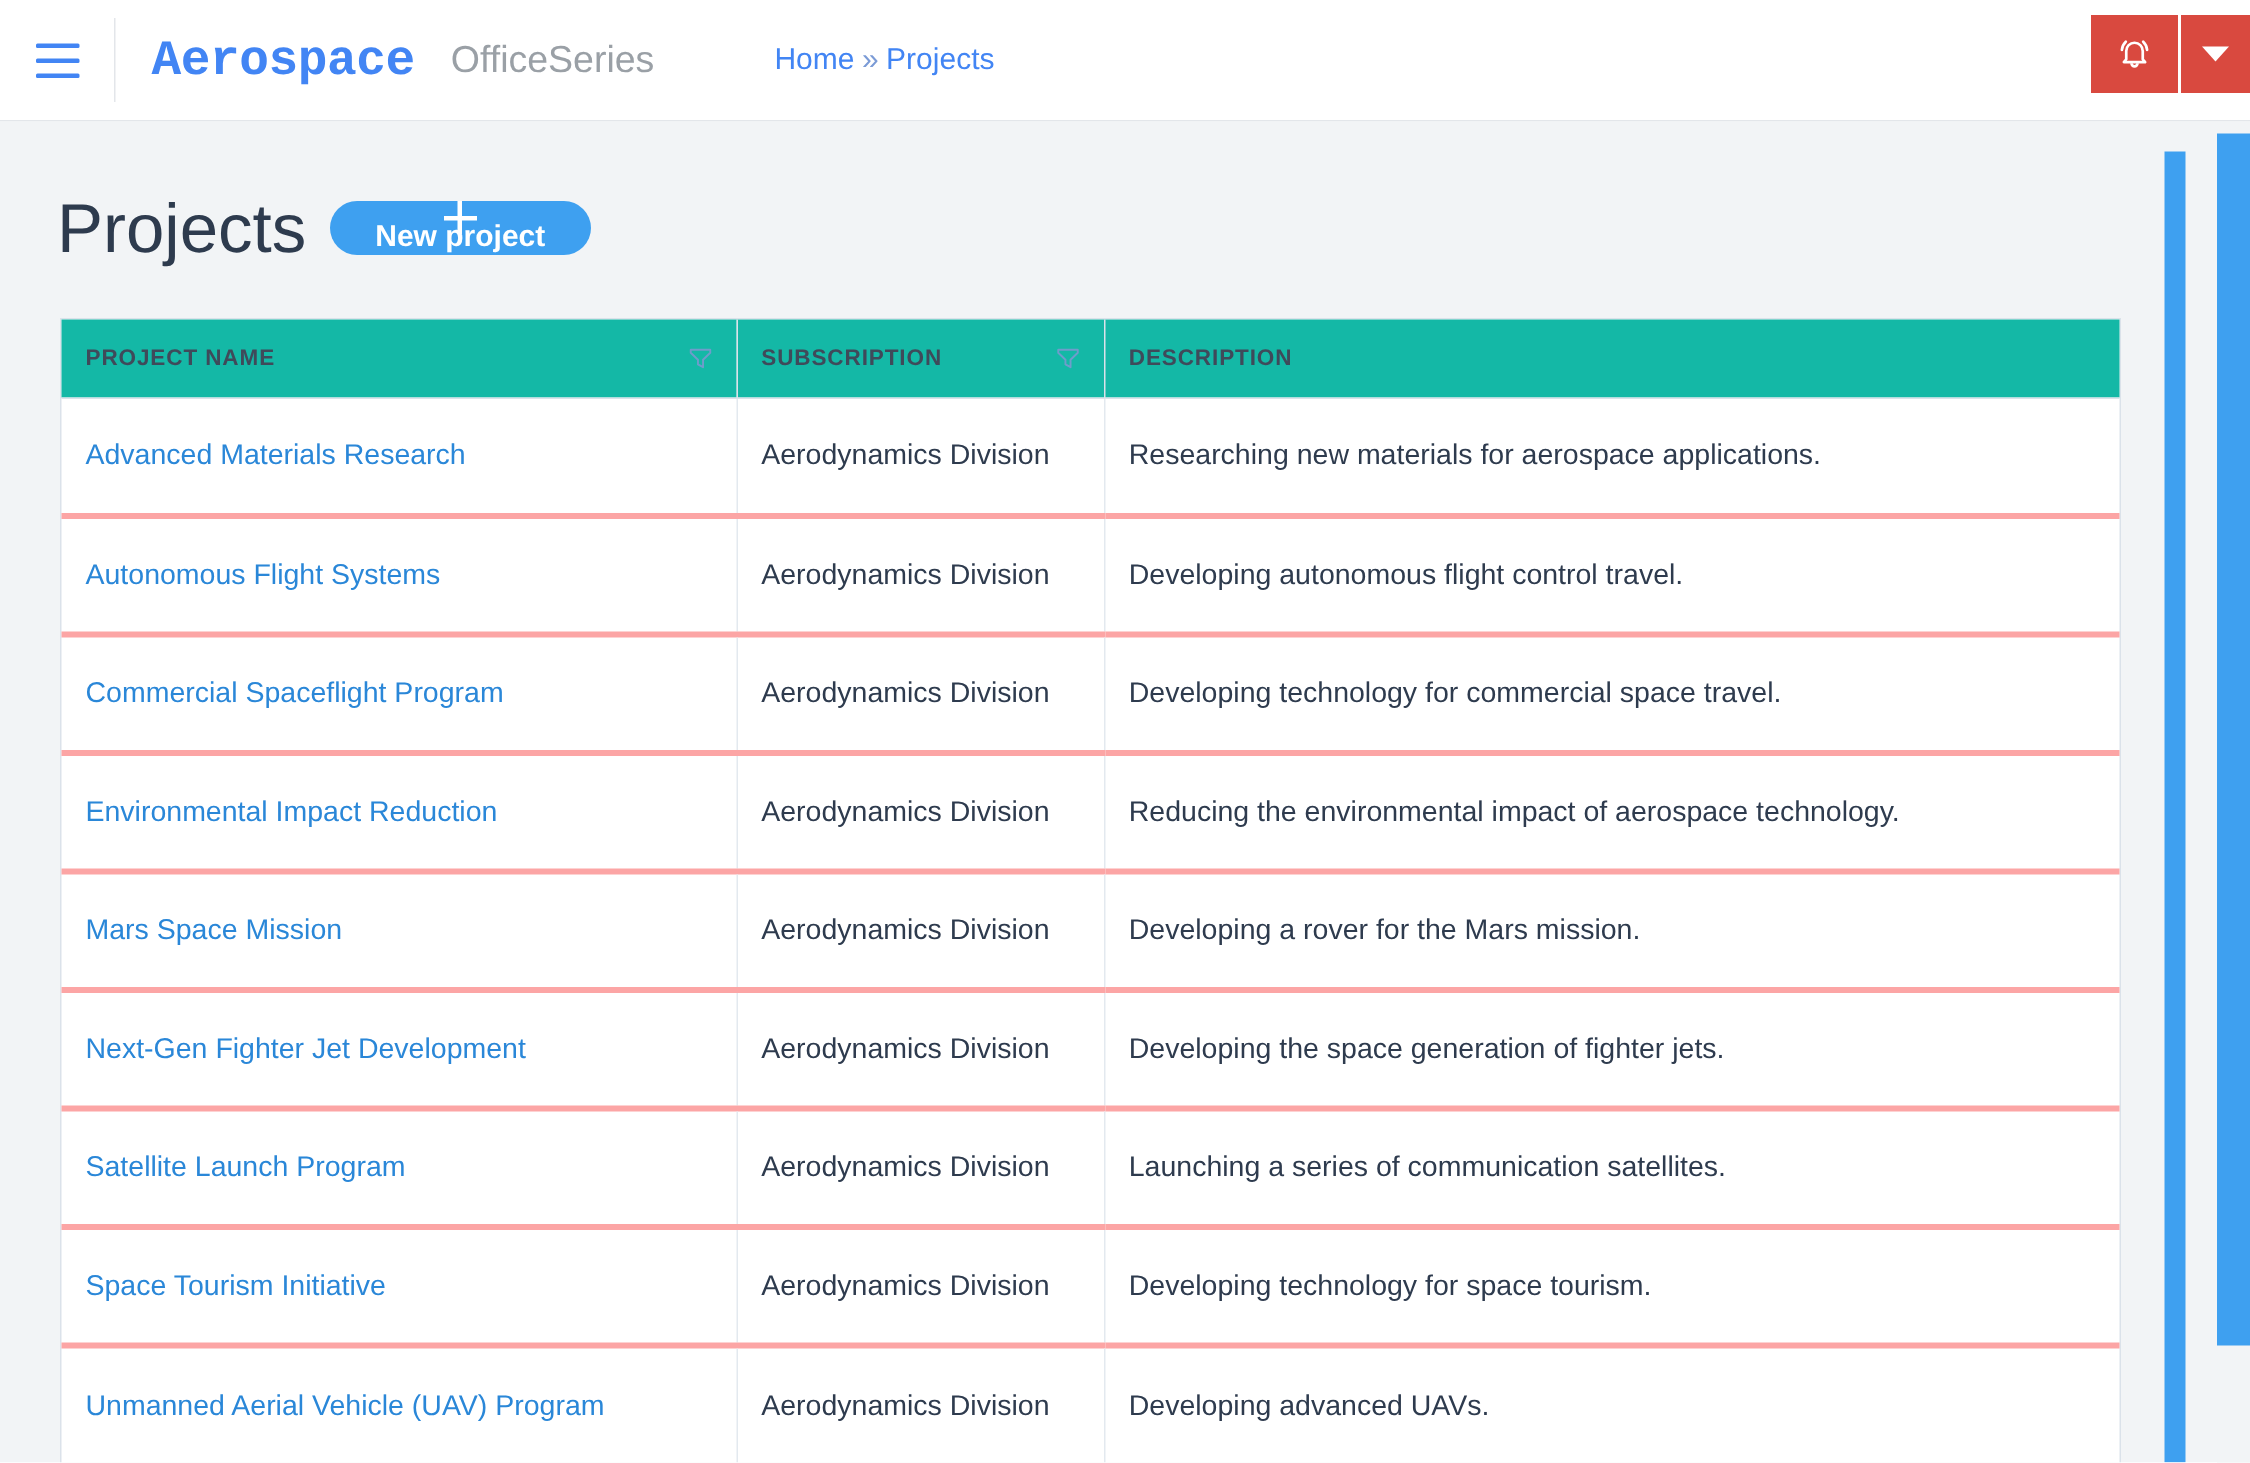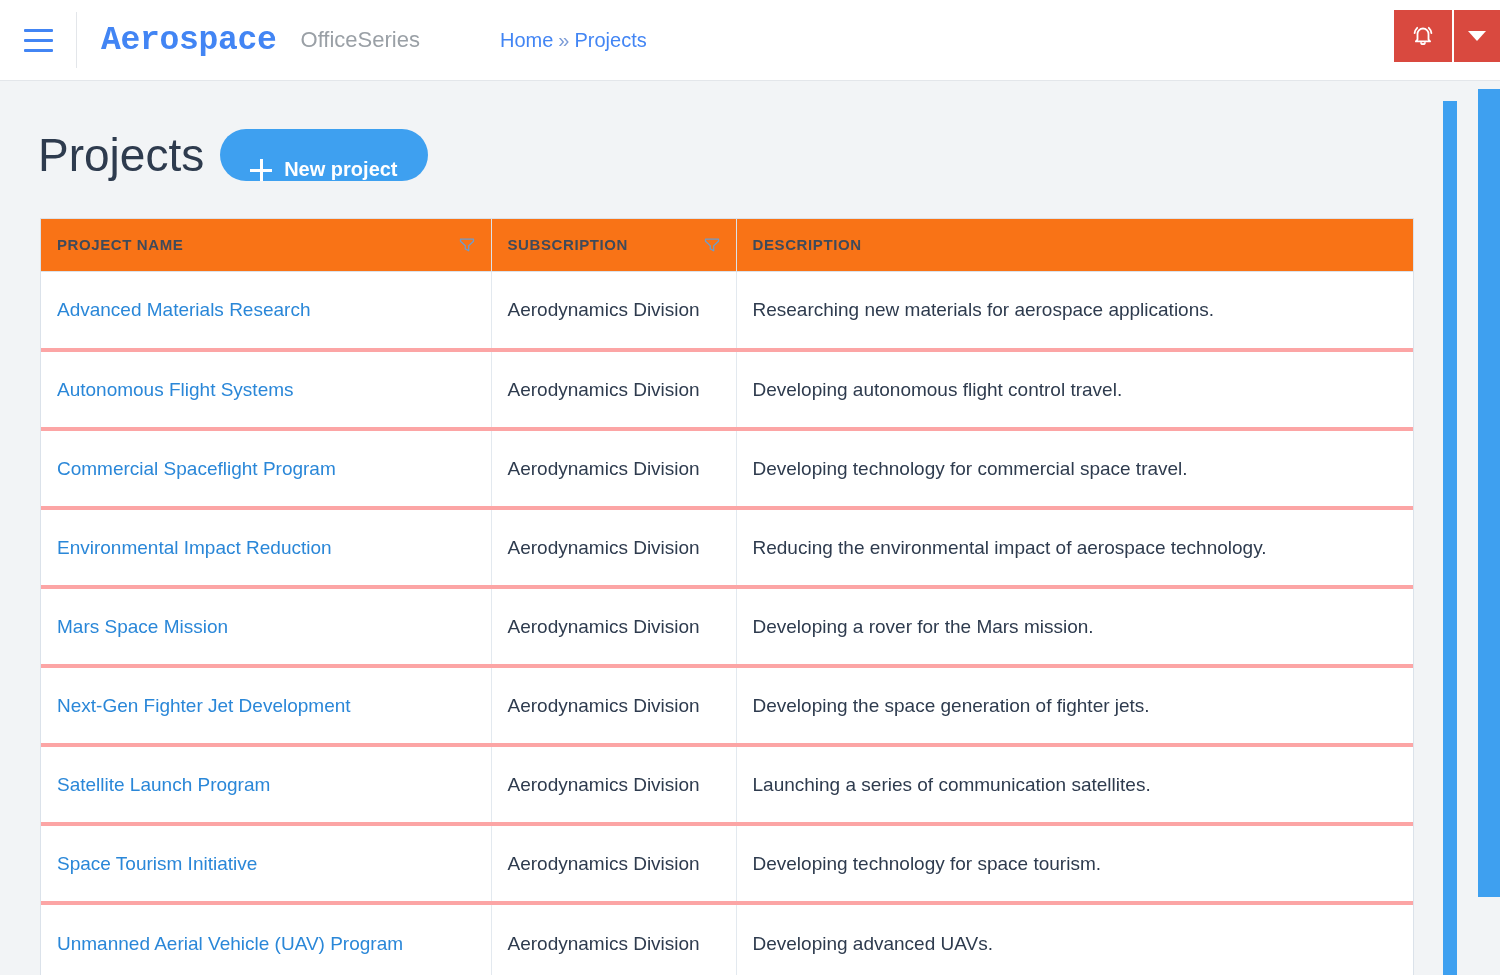--- a/index.html
+++ b/index.html
@@ -46,21 +46,21 @@
   .brand-name {
     font-size: 33px;
     font-weight: bold;
     color: #4285f4;
     letter-spacing: -0.3px;
     line-height: 1;
     cursor: pointer;
     font-family: Liberation Mono, monospace;
   }
   .brand-sub {
-    font-size: 22px;
+    font-size: 25px;
     color: #9aa0a6;
     margin-left: 24px;
     line-height: 1;
   }
   .breadcrumb {
     margin-left: 80px;
     font-size: 20px;
     color: #4285f4;
     display: flex;
     align-items: flex-start;
@@ -111,29 +111,30 @@
     color: #2e3b4e;
     font-weight: normal;
     line-height: 1;
     margin: 0;
   }
   .new-btn {
     background: #3ea0f0;
     color: #ffffff;
     border: none;
     border-radius: 28px;
-    height: 52px;
+    height: 36px;
     padding: 0 30px;
     font-size: 20px;
     font-weight: bold;
     display: flex;
-    align-items: flex-end;
+    align-items: center;
     gap: 12px;
     cursor: pointer;
     font-family: "Liberation Sans", sans-serif;
+    flex-direction: column;
   }
   .plus {
     position: relative;
     width: 22px; height: 22px;
     display: inline-block;
   }
   .plus::before, .plus::after {
     content: "";
     position: absolute;
     background: #ffffff;
@@ -143,21 +144,21 @@
 
   
   .table-wrap {
     margin: 37px 0 0 40px;
     width: 1374px;
     background: #ffffff;
     border: 1px solid #dbe2ea;
   }
   table { border-collapse: collapse; width: 100%; table-layout: fixed; }
   thead th {
-    background: #f97316;
+    background: #14b8a6;
     height: 52px;
     font-size: 15px;
     font-weight: bold;
     letter-spacing: 0.6px;
     color: #3f4a5a;
     text-align: left;
     padding: 0 16px;
     border-bottom: 1px solid #dbe2ea;
     border-right: 1px solid #dbe2ea;
     vertical-align: middle;

